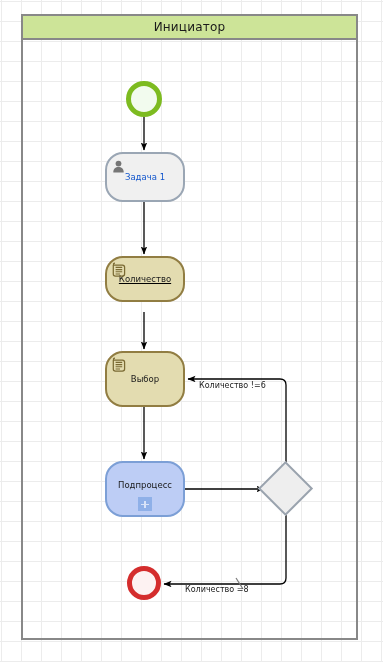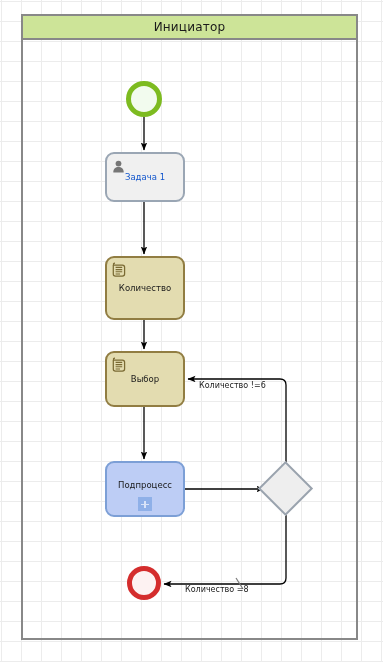--- a/index.html
+++ b/index.html
@@ -71,21 +71,21 @@
     width: 34px;
     height: 34px;
     border: 5px solid #d42d2d;
     background: #fdf2f2;
   }
 
   
   .task {
     position: absolute;
     box-sizing: border-box;
-    border-radius: 9px;
+    border-radius: 18px;
     display: flex;
     align-items: center;
     justify-content: center;
   }
   .task-label {
     font-size: 8.5px;
     text-align: center;
     line-height: 11px;
     padding: 0 6px;
   }
@@ -97,21 +97,21 @@
     border: 2px solid #9aa6b4;
     background: #f0f0f0;
   }
   .task-user .task-label { color: #1155cc; }
 
   .task-script {
     border: 2px solid #917d42;
     background: #e3dcb0;
   }
   .task-script .task-label { color: #1a1a1a; }
-  .task-qty  { left: 105px; top: 256px; width: 80px; height: 64px; }
+  .task-qty  { left: 105px; top: 256px; width: 80px; height: 46px; text-decoration: underline; }
   .task-sel  { left: 105px; top: 351px; width: 80px; height: 56px; }
 
   .task-sub {
     left: 105px;
     top: 461px;
     width: 80px;
     height: 56px;
     border: 2px solid #7c9fd6;
     background: #bdcdf5;
   }

